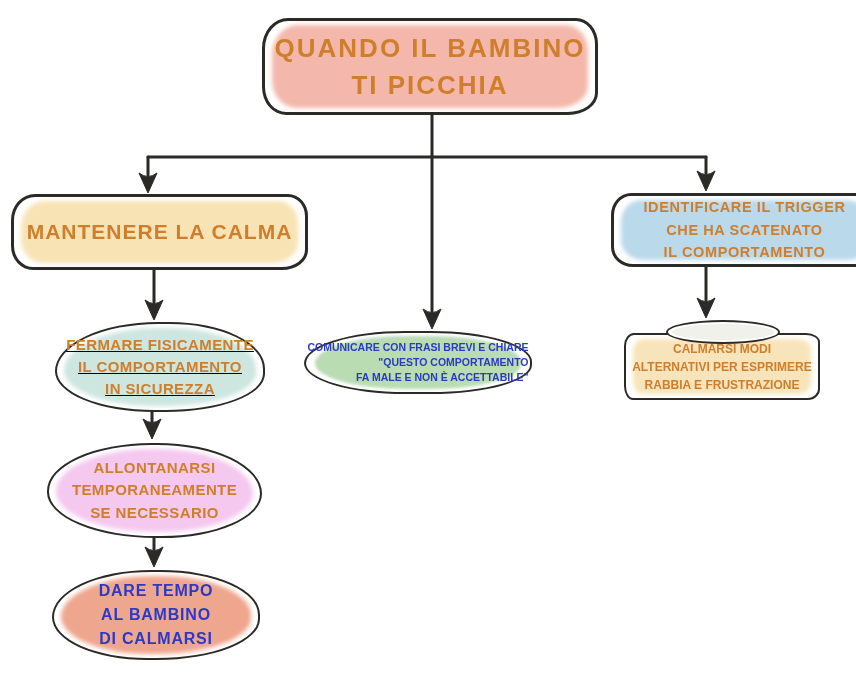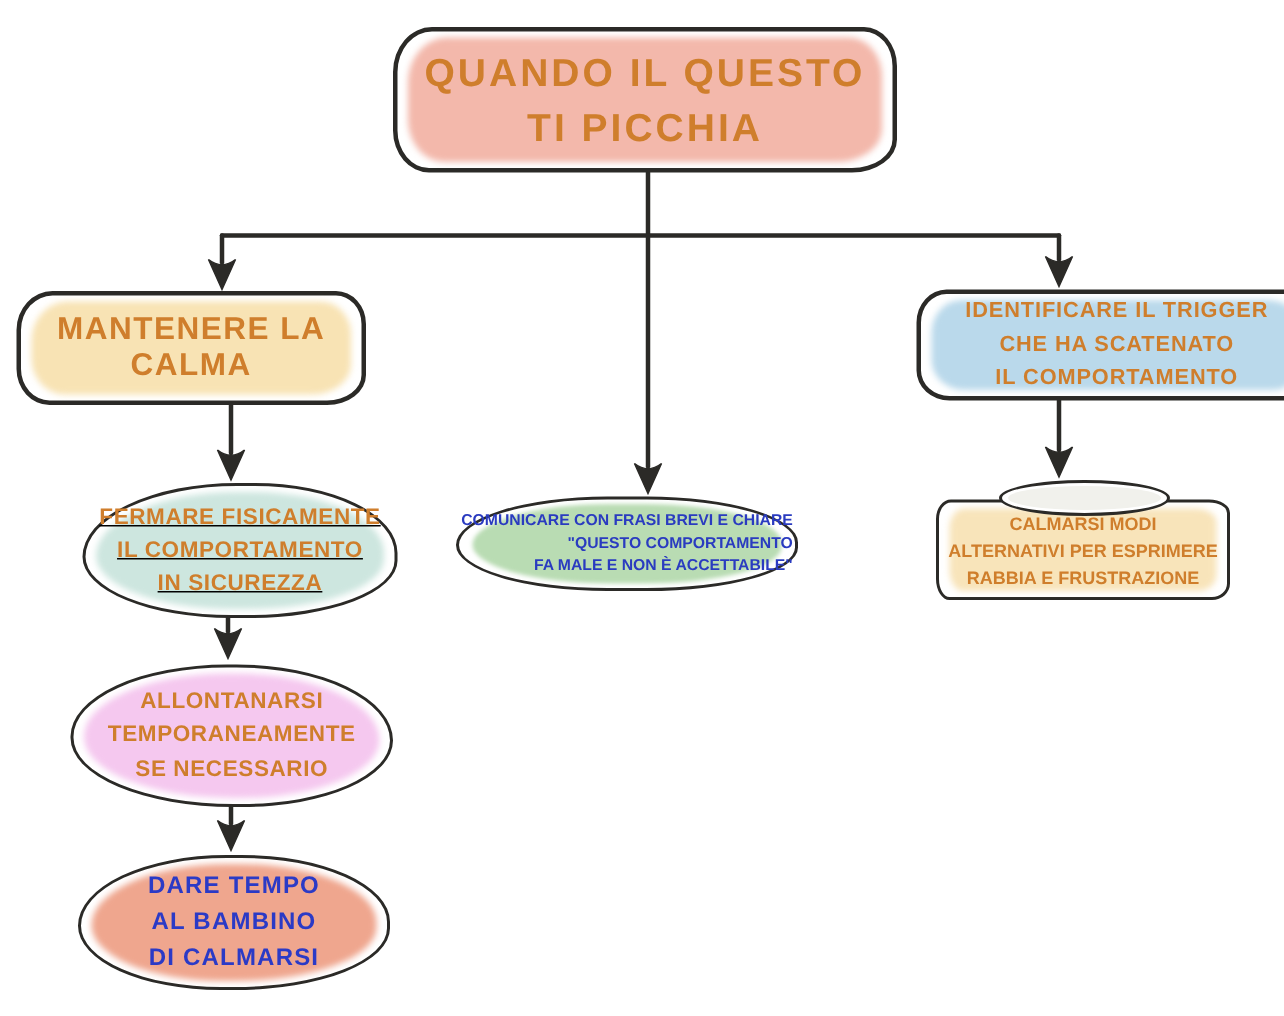--- a/index.html
+++ b/index.html
@@ -39,21 +39,21 @@
     color:var(--txt);
   }
 
   
   #n-root { left:262px; top:18px; width:336px; height:97px;
     border-radius:26px 22px 30px 24px / 30px 26px 22px 28px;
     --fill:#f3b8ab; --txt:#cf7e2c; }
   #n-root .lbl { font-size:26px; letter-spacing:2px; line-height:1.4; }
 
   
-  #n-calm { left:11px; top:194px; width:233px; height:76px;
+  #n-calm { left:11px; top:194px; width:297px; height:76px;
     border-radius:24px 20px 26px 22px / 26px 22px 20px 24px;
     --fill:#f8e3b4; --txt:#cf7e2c; }
   #n-calm .lbl { font-size:21px; letter-spacing:1px; }
 
   
   #n-stop { left:55px; top:322px; width:210px; height:90px;
     border:2.5px solid #2b2a27;
     border-radius:52% 48% 50% 50% / 58% 55% 45% 48%;
     text-decoration:underline;
     --fill:#cde6df; --txt:#cf7e2c; }
@@ -129,21 +129,21 @@
     <path class="head" d="M152 439 L143 419 Q152 426 161 419 Z"></path>
 
     <path class="line" d="M154 536 L154 549"></path>
     <path class="head" d="M154 567 L145 547 Q154 554 163 547 Z"></path>
 
     <path class="line" d="M706 265 L706 300"></path>
     <path class="head" d="M706 318 L697 298 Q706 305 715 298 Z"></path>
   </svg>
 
   <div class="node" id="n-root">
-    <div class="lbl">QUANDO IL QUESTO
+    <div class="lbl">QUANDO IL BAMBINO
 TI PICCHIA</div>
   </div>
 
   <div class="node" id="n-calm">
     <div class="lbl">MANTENERE LA CALMA</div>
   </div>
 
   <div class="node" id="n-stop">
     <div class="lbl">FERMARE FISICAMENTE
 IL COMPORTAMENTO

